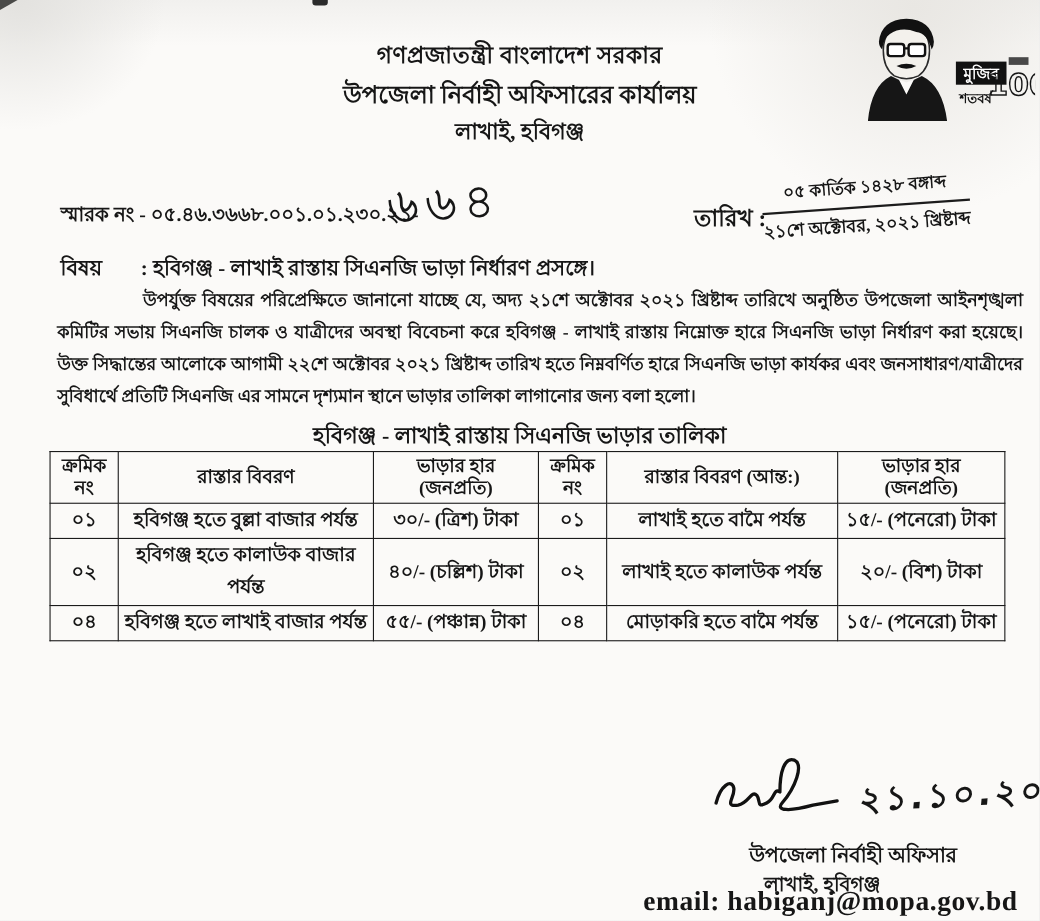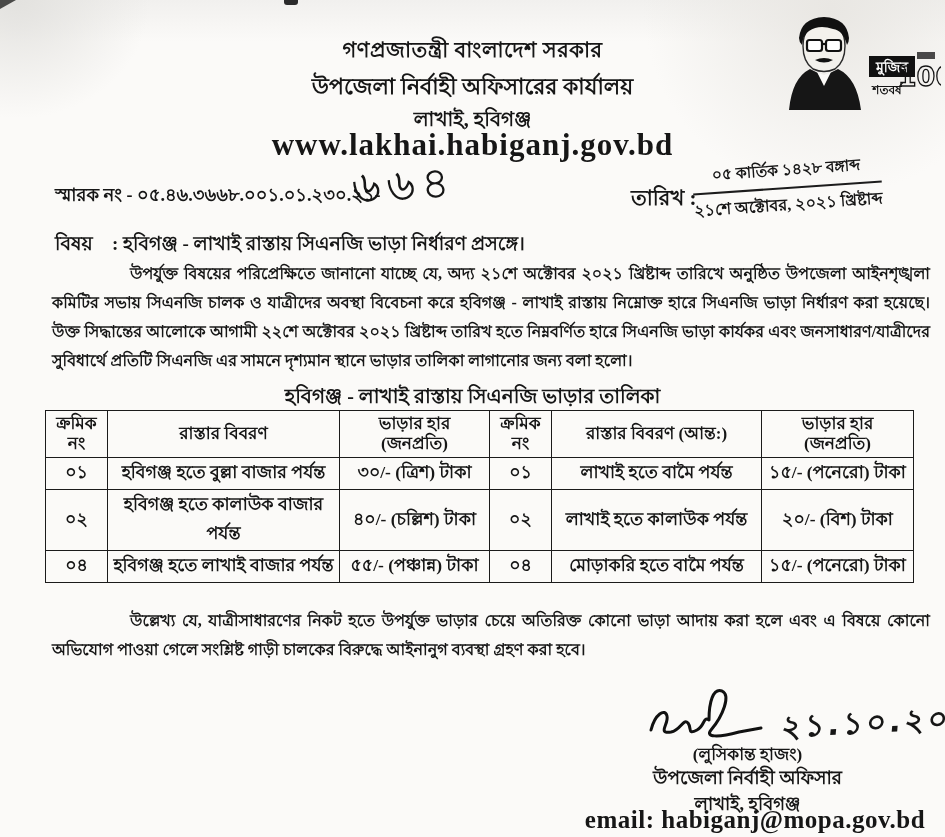--- a/index.html
+++ b/index.html
@@ -34,53 +34,52 @@
   .memo-label{top:181px;left:55px;font-size:18px;font-weight:700;}
   .memo-hand{top:152px;left:352px;font-size:44px;font-weight:400;transform:rotate(-3deg);letter-spacing:6px;
     font-family:"DejaVu Sans","Liberation Sans",sans-serif;}
   .date-wrap{top:158px;right:14px;width:300px;}
   .date-label{position:absolute;left:0;top:24px;font-size:21px;font-weight:700;}
   .frac{position:absolute;left:62px;top:0;text-align:center;transform:rotate(-4deg);}
   .frac .top{display:block;font-size:15.5px;font-weight:700;padding:0 6px 3px 6px;border-bottom:2px solid #1c1c1c;}
   .frac .bot{display:block;font-size:16px;font-weight:700;padding-top:3px;}
   
   .subj-label{top:229px;left:55px;font-size:19px;font-weight:700;}
-  .subj-text{top:229px;left:112px;font-size:19px;font-weight:700;}
+  .subj-text{top:229px;left:128px;font-size:19px;font-weight:700;}
   
   .para{left:52px;width:878px;font-size:16px;line-height:29px;text-align:justify;font-weight:600;}
   .body-para{top:259px;text-indent:78px;}
   .closing-para{top:606px;text-indent:78px;}
   
   .tbl-title{top:381px;left:0;width:945px;text-align:center;font-size:20px;font-weight:700;}
   table.fare{position:absolute;top:410px;left:45px;border-collapse:collapse;table-layout:fixed;width:868px;
     font-size:17.5px;font-weight:600;}
   table.fare td,table.fare th{border:1.8px solid #1b1b1b;text-align:center;padding:1px 3px;vertical-align:middle;}
   table.fare th{font-size:17px;font-weight:700;height:44px;line-height:20px;}
   table.fare td{height:25px;}
   
   .sig-squiggle{top:686px;left:645px;width:130px;height:58px;}
   .sig-date{top:697px;left:782px;font-size:31px;font-weight:600;transform:skewX(-8deg) rotate(-3deg);
     letter-spacing:3px;font-family:"DejaVu Sans","Liberation Sans",sans-serif;}
   .sig-name{top:741px;left:625px;width:245px;text-align:center;font-size:17px;font-weight:700;}
-  .sig-title{top:764px;left:625px;width:245px;text-align:center;font-size:18.5px;font-weight:700;}
+  .sig-title{top:764px;left:625px;width:245px;text-align:right;font-size:18.5px;font-weight:700;}
   .sig-place{top:790px;left:625px;width:245px;text-align:center;font-size:18px;font-weight:700;}
   .sig-email{top:806px;left:575px;width:360px;text-align:center;font-size:25px;font-weight:700;letter-spacing:.5px;}
 </style>
 </head>
 <body>
 
 <div class="page">
 
   <div class="abs corner-mark"></div>
   <div class="abs top-dash"></div>
 
   <div class="abs hdr hdr-2">উপজেলা নির্বাহী অফিসারের কার্যালয়</div>
   <div class="abs hdr hdr-1">গণপ্রজাতন্ত্রী বাংলাদেশ সরকার</div>
   <div class="abs hdr hdr-3">লাখাই, হবিগঞ্জ</div>
-  <div class="abs hdr website">www.lakhai.habiganj.gov.bd</div>
 
   <div class="abs logo">
     <svg width="158" height="102" viewBox="0 0 158 102">
 
       <path d="M6 98 Q9 66 27 57 L41 64 L55 57 Q74 66 78 98 Z" fill="#161616"></path>
       <path d="M34 60 L41 74 L48 60 L41 63 Z" fill="#fbfaf8"></path>
 
       <path d="M20 34 Q20 12 41 11 Q62 12 62 34 Q62 50 52 57 Q41 62 30 57 Q20 50 20 34 Z" fill="#f3f1ec" stroke="#2a2a2a" stroke-width="1.4"></path>
 
       <path d="M16 26 Q18 6 41 5 Q64 6 66 26 Q66 30 64 33 Q60 18 50 17 Q36 12 26 19 Q20 23 19 33 Q16 30 16 26 Z" fill="#111"></path>
@@ -167,26 +166,24 @@
       <td>০৪</td>
       <td>হবিগঞ্জ হতে লাখাই বাজার পর্যন্ত</td>
       <td>৫৫/- (পঞ্চান্ন) টাকা</td>
       <td>০৪</td>
       <td>মোড়াকরি হতে বামৈ পর্যন্ত</td>
       <td>১৫/- (পনেরো) টাকা</td>
     </tr>
   </tbody>
     </table>
 
-  <div class="abs para closing-para">উল্লেখ্য যে, যাত্রীসাধারণের নিকট হতে উপর্যুক্ত ভাড়ার চেয়ে অতিরিক্ত কোনো ভাড়া আদায় করা হলে এবং এ বিষয়ে কোনো অভিযোগ পাওয়া গেলে সংশ্লিষ্ট গাড়ী চালকের বিরুদ্ধে আইনানুগ ব্যবস্থা গ্রহণ করা হবে।</div>
 
   <div class="abs sig-squiggle">
     <svg width="130" height="58" viewBox="0 0 130 58">
       <path d="M6 44 C10 28 20 22 22 30 C24 38 12 48 26 46 C36 44 38 32 43 37 C47 42 42 49 52 44 C60 40 58 30 64 34 C64 16 68 2 77 5 C86 9 78 30 66 44 C60 51 72 52 94 46 L116 42" fill="none" stroke="#111" stroke-width="3" stroke-linecap="round" stroke-linejoin="round"></path>
     </svg>
   </div>
   <span class="abs sig-date">২১.১০.২০২১</span>
-  <div class="abs sig-name">(লুসিকান্ত হাজং)</div>
   <div class="abs sig-title">উপজেলা নির্বাহী অফিসার</div>
   <div class="abs sig-place">লাখাই, হবিগঞ্জ</div>
   <div class="abs sig-email">email: habiganj@mopa.gov.bd</div>
 
 </div>
 
 </body></html>

